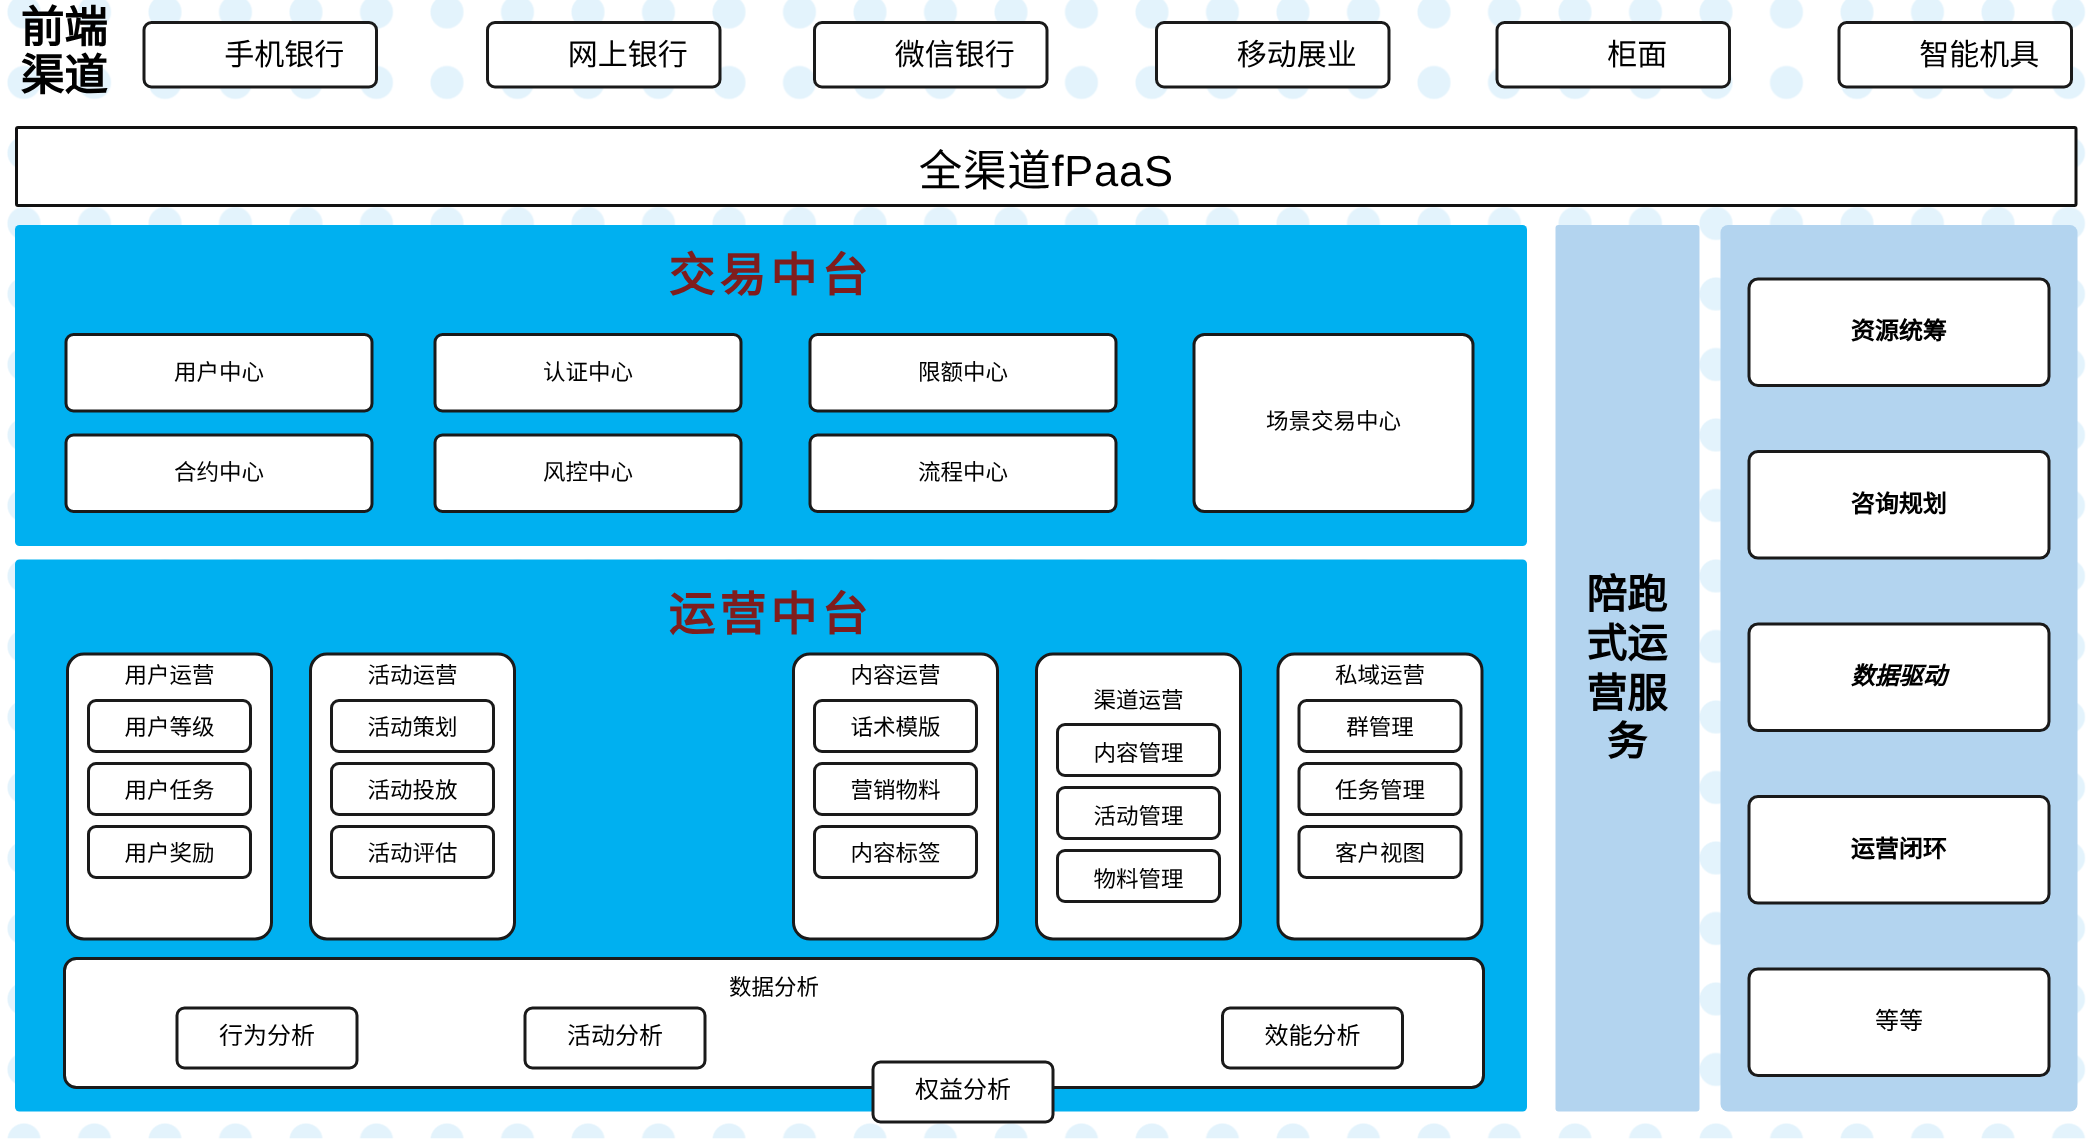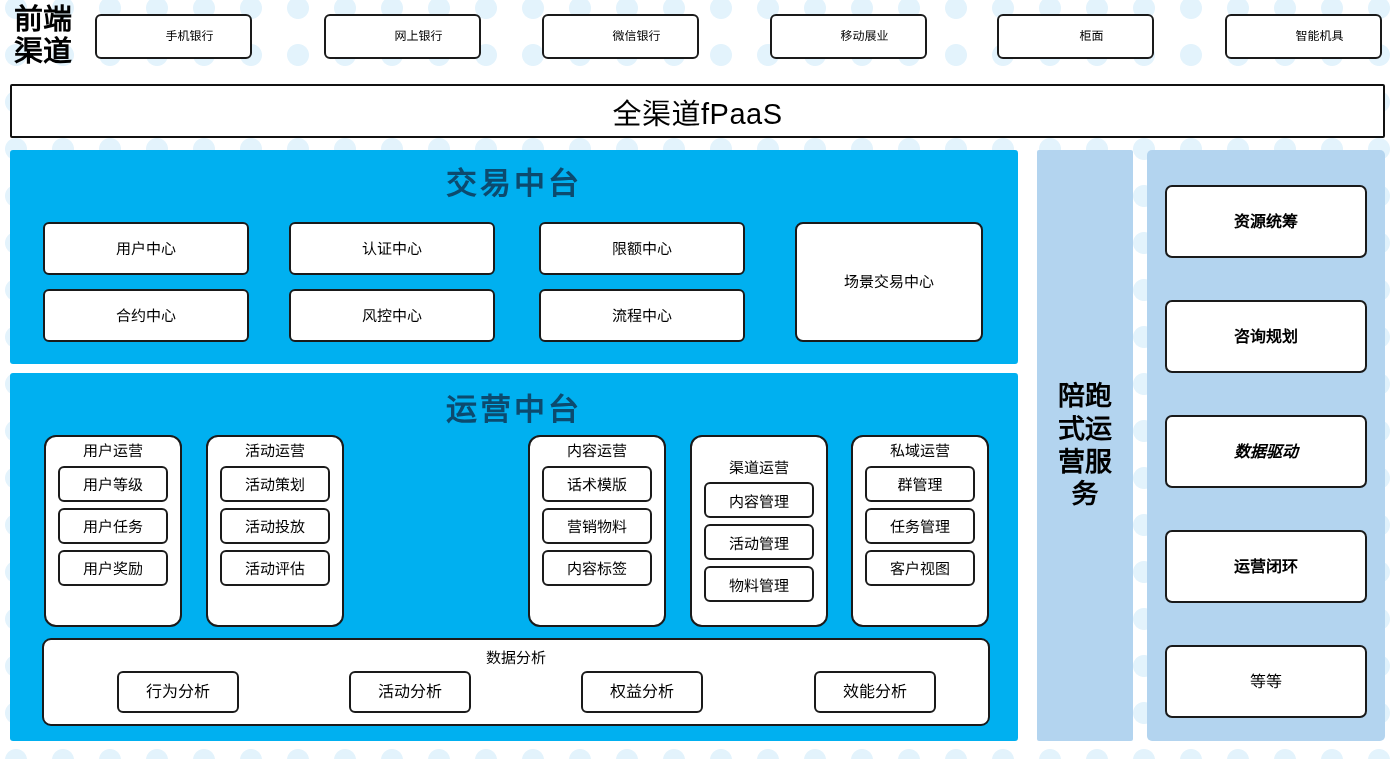--- a/index.html
+++ b/index.html
@@ -53,21 +53,21 @@
     display: flex;
     flex-direction: column;
     align-items: center;
     justify-content: center;
     white-space: pre-line;
   }
 
   .channel-box {
     top: 14px;
     height: 45px;
-    font-size: 12px;
+    font-size: 20px;
     border-width: 2.5px;
     border-radius: 6px;
     padding-left: 32px;
   }
 
   
   #fpaas-bar {
     position: absolute;
     left: 10px;
     top: 84px;
@@ -96,21 +96,21 @@
   #trade-panel { top: 150px; height: 214px; }
   #ops-panel   { top: 373px; height: 368px; }
 
   .panel-title {
     position: absolute;
     left: 0;
     right: 0;
     text-align: center;
     font-size: 31px;
     font-weight: 700;
-    color: #0c4a6e;
+    color: #7f1d1d;
     letter-spacing: 3px;
   }
   #trade-panel .panel-title { top: 8px; }
   #ops-panel   .panel-title { top: 11px; }
 
   
   .trade-box {
     height: 53px;
     font-size: 15px;
     border-radius: 6px;
@@ -290,21 +290,21 @@
       <div class="ops-col-title">私域运营</div>
       <div class="ops-item">群管理</div>
       <div class="ops-item">任务管理</div>
       <div class="ops-item">客户视图</div>
     </div>
 
     <div id="data-analysis">
       <div id="data-analysis-title">数据分析</div>
       <div class="wbox da-box" style="left:73px;">行为分析</div>
       <div class="wbox da-box" style="left:305px;">活动分析</div>
-      <div class="wbox da-box" style="left:537px;">权益分析</div>
+      <div class="wbox da-box" style="left:537px;margin-top:36px;">权益分析</div>
       <div class="wbox da-box" style="left:770px;">效能分析</div>
     </div>
   </div>
 
   <div id="accompany-col">
     <div id="accompany-text">陪跑式运营服务</div>
   </div>
 
   <div id="service-panel">
     <div class="wbox service-box" style="top:35px;">资源统筹</div>

